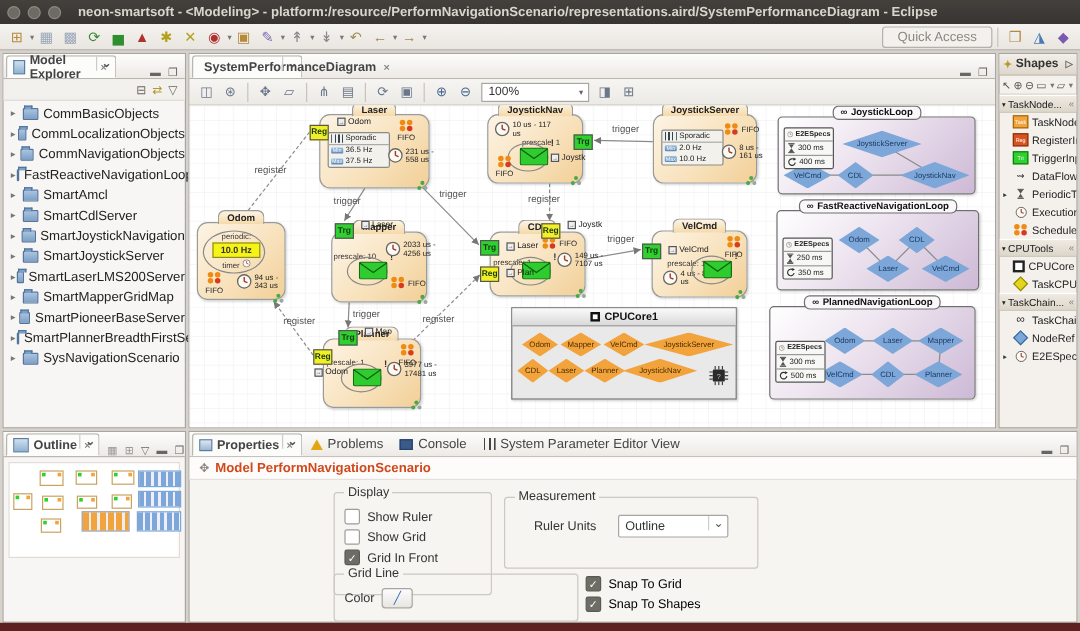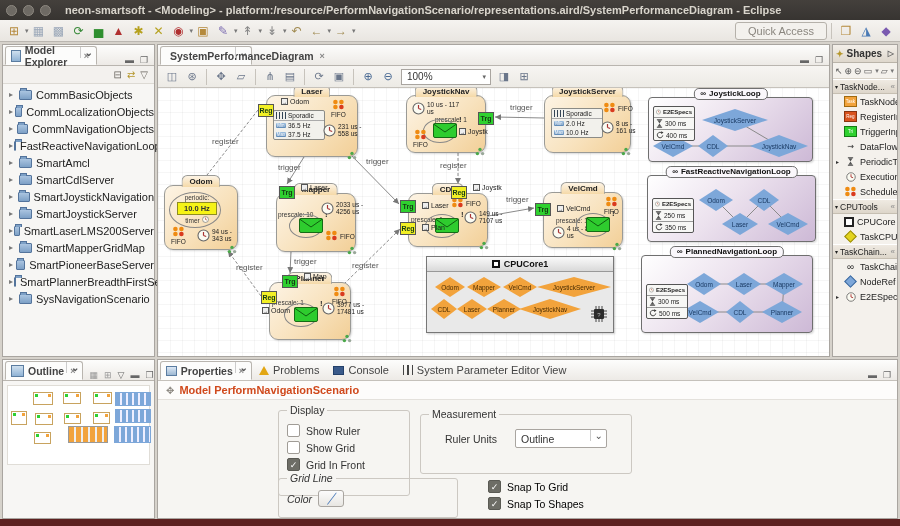--- a/index.html
+++ b/index.html
@@ -1022,21 +1022,21 @@
   <fieldset style="left:262px;top:48px;width:208px;height:66px;">
     <legend>Measurement</legend>
     <div class="frow">
       <span style="width:64px;">Ruler Units</span>
       <span class="sel">
         <span>Outline</span>
       </span>
     </div>
   </fieldset>
 
-  <fieldset style="left:120px;top:112px;width:180px;height:46px;font-style:italic;">
+  <fieldset style="left:120px;top:112px;width:204px;height:46px;">
     <legend>Grid Line</legend>
     <div class="frow" style="margin:2px 0;align-items:center;">
       <span>Color</span>
       <span id="color-btn">╱</span>
     </div>
   </fieldset>
 
   <div id="snap-col">
     <div class="cbrow">
       <span class="cb on" id="cb-snapg">✓</span>

